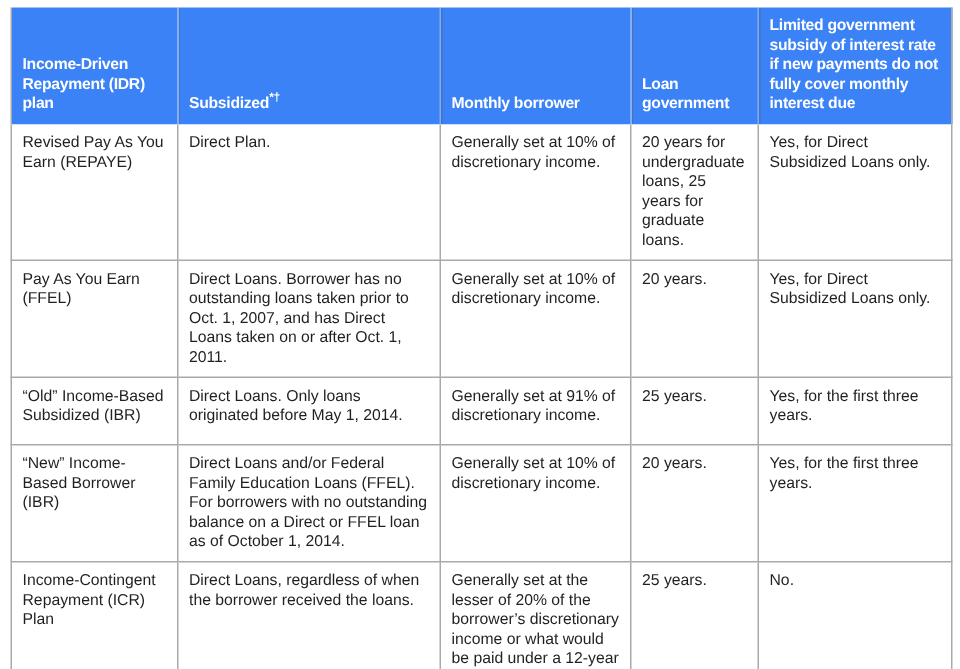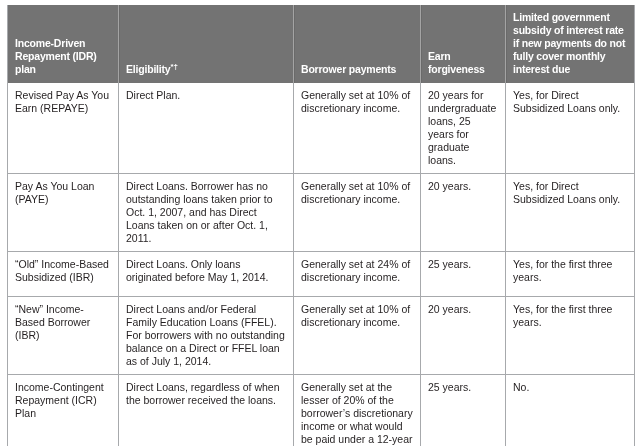--- a/index.html
+++ b/index.html
@@ -18,21 +18,21 @@
   }
   table.idr {
     border-collapse: collapse;
     table-layout: fixed;
     width: 627px;
     border-left: 1px solid #a7a9ac;
     border-right: 1px solid #a7a9ac;
     border-bottom: 2px solid #b6bcc0;
   }
   table.idr th {
-    background: #737373;
+    background: #3b82f6;
     color: #ffffff;
     font-weight: bold;
     font-size: 10.5px;
     line-height: 13px;
     letter-spacing: -0.2px;
     text-align: left;
     vertical-align: bottom;
     padding: 6px 7px 7px 7px;
   }
   table.idr th + th {
@@ -68,58 +68,58 @@
       <col style="width:127px">
       <col style="width:85px">
       <col style="width:129px">
     </colgroup>
     <thead>
       <tr style="height:78px">
         <th>
           <span>Income-Driven Repayment (IDR) plan</span>
         </th>
         <th>
-          <span>Eligibility</span><sup class="hdr-sup">*†</sup>
+          <span>Subsidized</span><sup class="hdr-sup">*†</sup>
         </th>
         <th>
-          <span>Borrower payments</span>
+          <span>Monthly borrower</span>
         </th>
         <th>
-          <span>Earn forgiveness</span>
+          <span>Loan government</span>
         </th>
         <th>
           <span>Limited government subsidy of interest rate if new payments do not fully cover monthly interest due</span>
         </th>
       </tr>
     </thead>
     <tbody>
       <tr style="height:72px">
         <td>Revised Pay As You Earn (REPAYE)</td>
         <td>Direct Plan.</td>
         <td>Generally set at 10% of discretionary income.</td>
         <td>20 years for undergraduate loans, 25 years for graduate loans.</td>
         <td>Yes, for Direct Subsidized Loans only.</td>
       </tr>
       <tr style="height:77px">
-        <td>Pay As You Loan (PAYE)</td>
+        <td>Pay As You Earn (FFEL)</td>
         <td>Direct Loans. Borrower has no outstanding loans taken prior to Oct. 1, 2007, and has Direct Loans taken on or after Oct. 1, 2011.</td>
         <td>Generally set at 10% of discretionary income.</td>
         <td>20 years.</td>
         <td>Yes, for Direct Subsidized Loans only.</td>
       </tr>
       <tr style="height:45px">
         <td>“Old” Income-Based Subsidized (IBR)</td>
         <td>Direct Loans. Only loans originated before May 1, 2014.</td>
-        <td>Generally set at 24% of discretionary income.</td>
+        <td>Generally set at 91% of discretionary income.</td>
         <td>25 years.</td>
         <td>Yes, for the first three years.</td>
       </tr>
       <tr style="height:61px">
         <td>“New” Income-Based Borrower (IBR)</td>
-        <td>Direct Loans and/or Federal Family Education Loans (FFEL). For borrowers with no outstanding balance on a Direct or FFEL loan as of July 1, 2014.</td>
+        <td>Direct Loans and/or Federal Family Education Loans (FFEL). For borrowers with no outstanding balance on a Direct or FFEL loan as of October 1, 2014.</td>
         <td>Generally set at 10% of discretionary income.</td>
         <td>20 years.</td>
         <td>Yes, for the first three years.</td>
       </tr>
       <tr style="height:103px">
         <td>Income-Contingent Repayment (ICR) Plan</td>
         <td>Direct Loans, regardless of when the borrower received the loans.</td>
         <td>Generally set at the lesser of 20% of the borrower’s discretionary income or what would be paid under a 12-year standard plan.</td>
         <td>25 years.</td>
         <td>No.</td>

